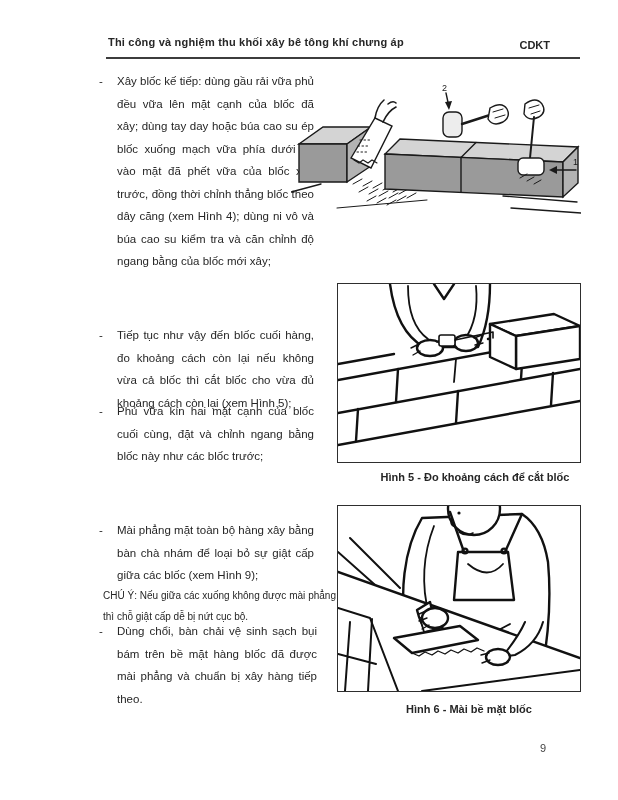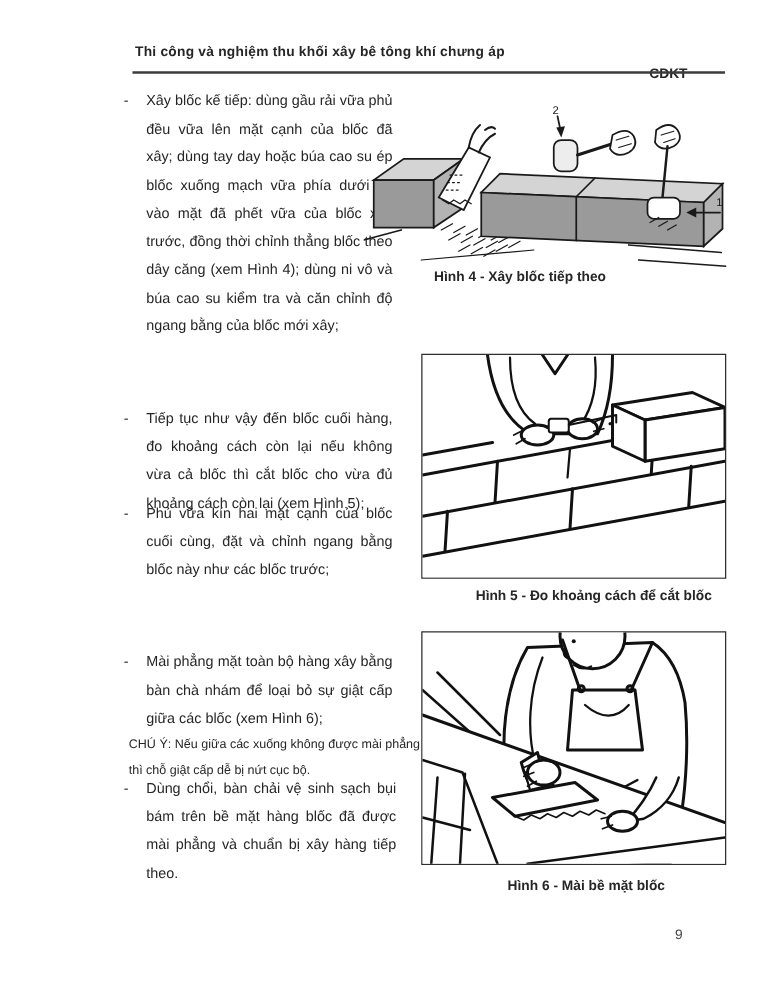--- a/index.html
+++ b/index.html
@@ -2,21 +2,21 @@
 <html><head>
 <meta charset="utf-8">
 <style>
   html,body { margin:0; padding:0; background:#ffffff; }
   .page {
     position:relative; width:618px; height:800px; background:#ffffff;
     font-family:"Liberation Sans", sans-serif; color:#262626; overflow:hidden;
   }
   
   .hdr-title { position:absolute; left:108px; top:36px; font-size:11px; font-weight:bold; letter-spacing:0.2px; }
-  .hdr-code  { position:absolute; right:68px; top:53px; font-size:11px; font-weight:bold; }
+  .hdr-code  { position:absolute; right:68px; top:39px; font-size:11px; font-weight:bold; }
   .hdr-rule  { position:absolute; left:106px; top:57px; width:474px; height:1.5px; background:#3c3c3c; }
   
   .bullet { position:absolute; left:99px; width:215px; display:flex; }
   .bullet .dash { flex:0 0 18px; font-size:11.5px; line-height:22.5px; }
   .bullet p { margin:0; font-size:11.5px; line-height:22.5px; text-align:justify; }
   .note { position:absolute; left:103px; width:233px; font-size:10px; line-height:21px; text-align:justify; }
   
   .figwrap { position:absolute; }
   .figframe { border:1.2px solid #2e2e2e; background:#fff; box-sizing:border-box; }
   .figcap { position:absolute; font-size:11px; font-weight:bold; text-align:center; }
@@ -92,21 +92,20 @@
           <line x1="285" y1="90" x2="262" y2="90"></line>
           <polygon points="258,90 266,86 266,94" fill="#1a1a1a" stroke="none"></polygon>
         </g>
         <line x1="212" y1="116" x2="286" y2="122"></line>
         <line x1="220" y1="128" x2="290" y2="133"></line>
       </g>
       <text x="151" y="11" font-size="9" fill="#1a1a1a">2</text>
       <text x="282" y="85" font-size="9" fill="#1a1a1a">1</text>
     </svg>
   </div>
-  <div class="figcap" style="left:291px; top:216px; width:250px;">Hình 4 - Xây blốc tiếp theo</div>
 
   <div class="bullet" style="top:324px;">
     <span class="dash">-</span>
     <p>Tiếp tục như vậy đến blốc cuối hàng, đo khoảng cách còn lại nếu không vừa cả blốc thì cắt blốc cho vừa đủ khoảng cách còn lại (xem Hình 5);</p>
   </div>
   <div class="bullet" style="top:400px;">
     <span class="dash">-</span>
     <p>Phủ vữa kín hai mặt cạnh của blốc cuối cùng, đặt và chỉnh ngang bằng blốc này như các blốc trước;</p>
   </div>
 
@@ -147,21 +146,21 @@
           <rect x="101" y="51" width="16" height="11" rx="2" fill="#ffffff" stroke-width="1.6"></rect>
           <path d="M117,56 L155,48 M155,48 l0,6" stroke-width="1.6"></path>
         </g>
       </g>
     </svg>
   </div>
   <div class="figcap" style="left:346px; top:471px; width:258px;">Hình 5 - Đo khoảng cách để cắt blốc</div>
 
   <div class="bullet" style="top:519px;">
     <span class="dash">-</span>
-    <p>Mài phẳng mặt toàn bộ hàng xây bằng bàn chà nhám để loại bỏ sự giật cấp giữa các blốc (xem Hình 6);</p>
+    <p>Mài phẳng mặt toàn bộ hàng xây bằng bàn chà nhám để loại bỏ sự giật cấp giữa các blốc (xem Hình 9);</p>
   </div>
   <div class="note" style="top:585px;">CHÚ Ý: Nếu giữa các xuống không được mài phẳng thì chỗ giật cấp dễ bị nứt cục bộ.</div>
   <div class="bullet" style="top:620px; width:218px;">
     <span class="dash">-</span>
     <p>Dùng chổi, bàn chải vệ sinh sạch bụi bám trên bề mặt hàng blốc đã được mài phẳng và chuẩn bị xây hàng tiếp theo.</p>
   </div>
 
   <div class="figwrap figframe" style="left:337px; top:505px; width:244px; height:187px;">
     <svg width="242" height="185" viewBox="0 0 242 185">
       <g stroke="#111" stroke-width="2.4" fill="none" stroke-linecap="round" stroke-linejoin="round">

